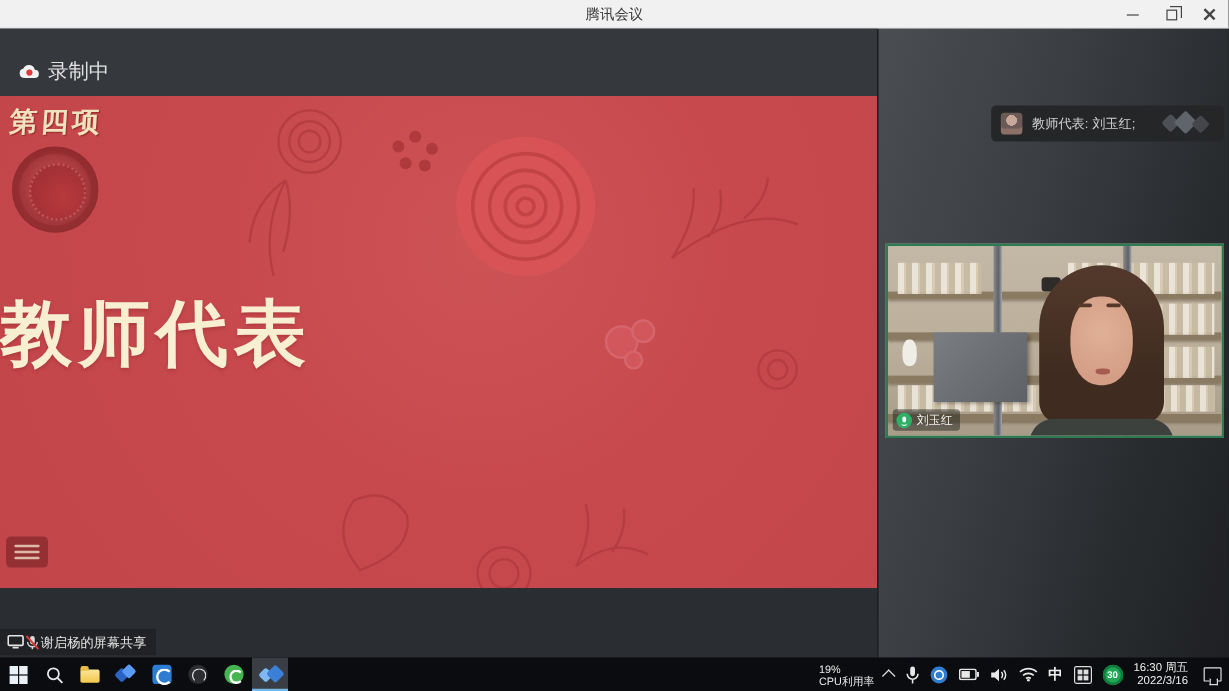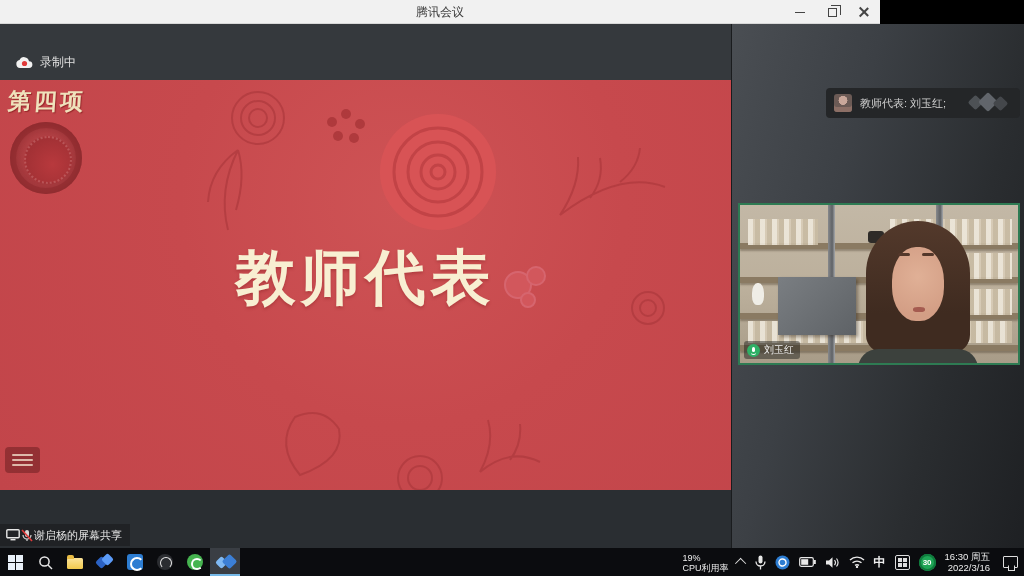--- a/index.html
+++ b/index.html
@@ -1,21 +1,21 @@
 <!DOCTYPE html>
 <html><head>
 <meta charset="utf-8">
 <style>
   * { margin:0; padding:0; box-sizing:border-box; }
   html,body { width:1024px; height:576px; overflow:hidden; background:#000;
     font-family:"Liberation Sans", sans-serif; }
   .stage { position:relative; width:1024px; height:576px; }
 
   
-  .titlebar { position:absolute; top:0; left:0; width:880px; height:24px;
+  .titlebar { position:absolute; top:0; left:0; width:1024px; height:24px;
     background:#F1F1F1; border-bottom:1px solid #D8D8D8; }
   .tb-title { position:absolute; left:0; right:0; top:0; height:24px; line-height:24px;
     text-align:center; font-size:12px; color:#3A3A3A; }
   .tb-controls { position:absolute; right:0; top:0; height:24px; display:flex; }
   .tb-btn { width:32px; height:24px; display:flex; align-items:center; justify-content:center; }
   .ic-min { width:10px; height:0; border-bottom:1px solid #444; }
   .ic-restore { position:relative; width:9px; height:9px; border:1px solid #444; background:#F1F1F1; }
   .ic-restore:before { content:""; position:absolute; left:2px; top:-4px; width:9px; height:9px;
     border:1px solid #444; border-left:none; border-bottom:none; }
   .ic-close { position:relative; width:10px; height:10px; }
@@ -24,35 +24,35 @@
   .ic-close:before { transform:rotate(45deg); } .ic-close:after { transform:rotate(-45deg); }
 
   
   .main { position:absolute; top:24px; left:0; width:1024px; height:524px; background:#2A2E32; }
 
   
   .share-area { position:absolute; left:0; top:0; width:731px; height:524px; background:#2A2E32; }
   .rec-strip { position:absolute; left:0; top:0; width:731px; height:56px; background:#35393D; }
   .rec-ind { position:absolute; left:16px; bottom:9px; display:flex; align-items:center; gap:7px; }
   .rec-ind svg { display:block; }
-  .rec-label { font-size:12px; color:#E0E0E0; }
+  .rec-label { font-size:17px; color:#E0E0E0; }
 
   .slide { position:absolute; left:0; top:56px; width:731px; height:410px; overflow:hidden;
     background:radial-gradient(circle at 55% 30%, #CE5355 0%, #C7494D 45%, #C2454A 100%); }
   .slide-corner { position:absolute; left:8px; top:6px; font-size:23px; font-weight:bold;
     color:#EFE2BC; letter-spacing:3px; text-shadow:1px 1px 1px rgba(120,20,20,.6);
     font-family:"Liberation Serif", serif; transform:skewX(-4deg); }
   .emblem { position:absolute; left:10px; top:42px; width:72px; height:72px; border-radius:50%;
     background:radial-gradient(circle at 50% 45%, #C24A4E 0%, #A93B3F 55%, #B2474B 100%);
     box-shadow:inset 0 0 0 6px rgba(140,40,44,.55), inset 0 0 14px rgba(90,15,18,.5); }
   .emblem:before { content:""; position:absolute; left:14px; top:14px; width:44px; height:44px;
     border-radius:50%; border:2px dotted rgba(220,150,150,.35);
     background:radial-gradient(circle at 60% 60%, #B8393D 0%, #A33135 70%); }
   .floral { position:absolute; left:0; top:0; width:731px; height:410px; }
-  .slide-title { position:absolute; left:0; top:150px; width:731px; text-align:center;
+  .slide-title { position:absolute; left:0; top:150px; width:731px; text-align:left;
     font-size:60px; line-height:95px; font-weight:bold; color:#F8EFD2; letter-spacing:5px;
     text-shadow:0 2px 3px rgba(130,30,32,.35); }
   .slide-menu { position:absolute; left:5px; top:367px; width:35px; height:26px; border-radius:4px;
     background:rgba(90,22,24,.45); display:flex; flex-direction:column; justify-content:center;
     gap:3px; padding:0 7px; }
   .slide-menu i { display:block; height:2px; background:rgba(240,220,200,.8); border-radius:1px; }
   .slide-menu i:before { content:""; }
 
   .share-banner { position:absolute; left:0; top:500px; height:22px; display:flex; align-items:center;
     gap:1px; padding:0 8px 0 6px; background:#202225; }

